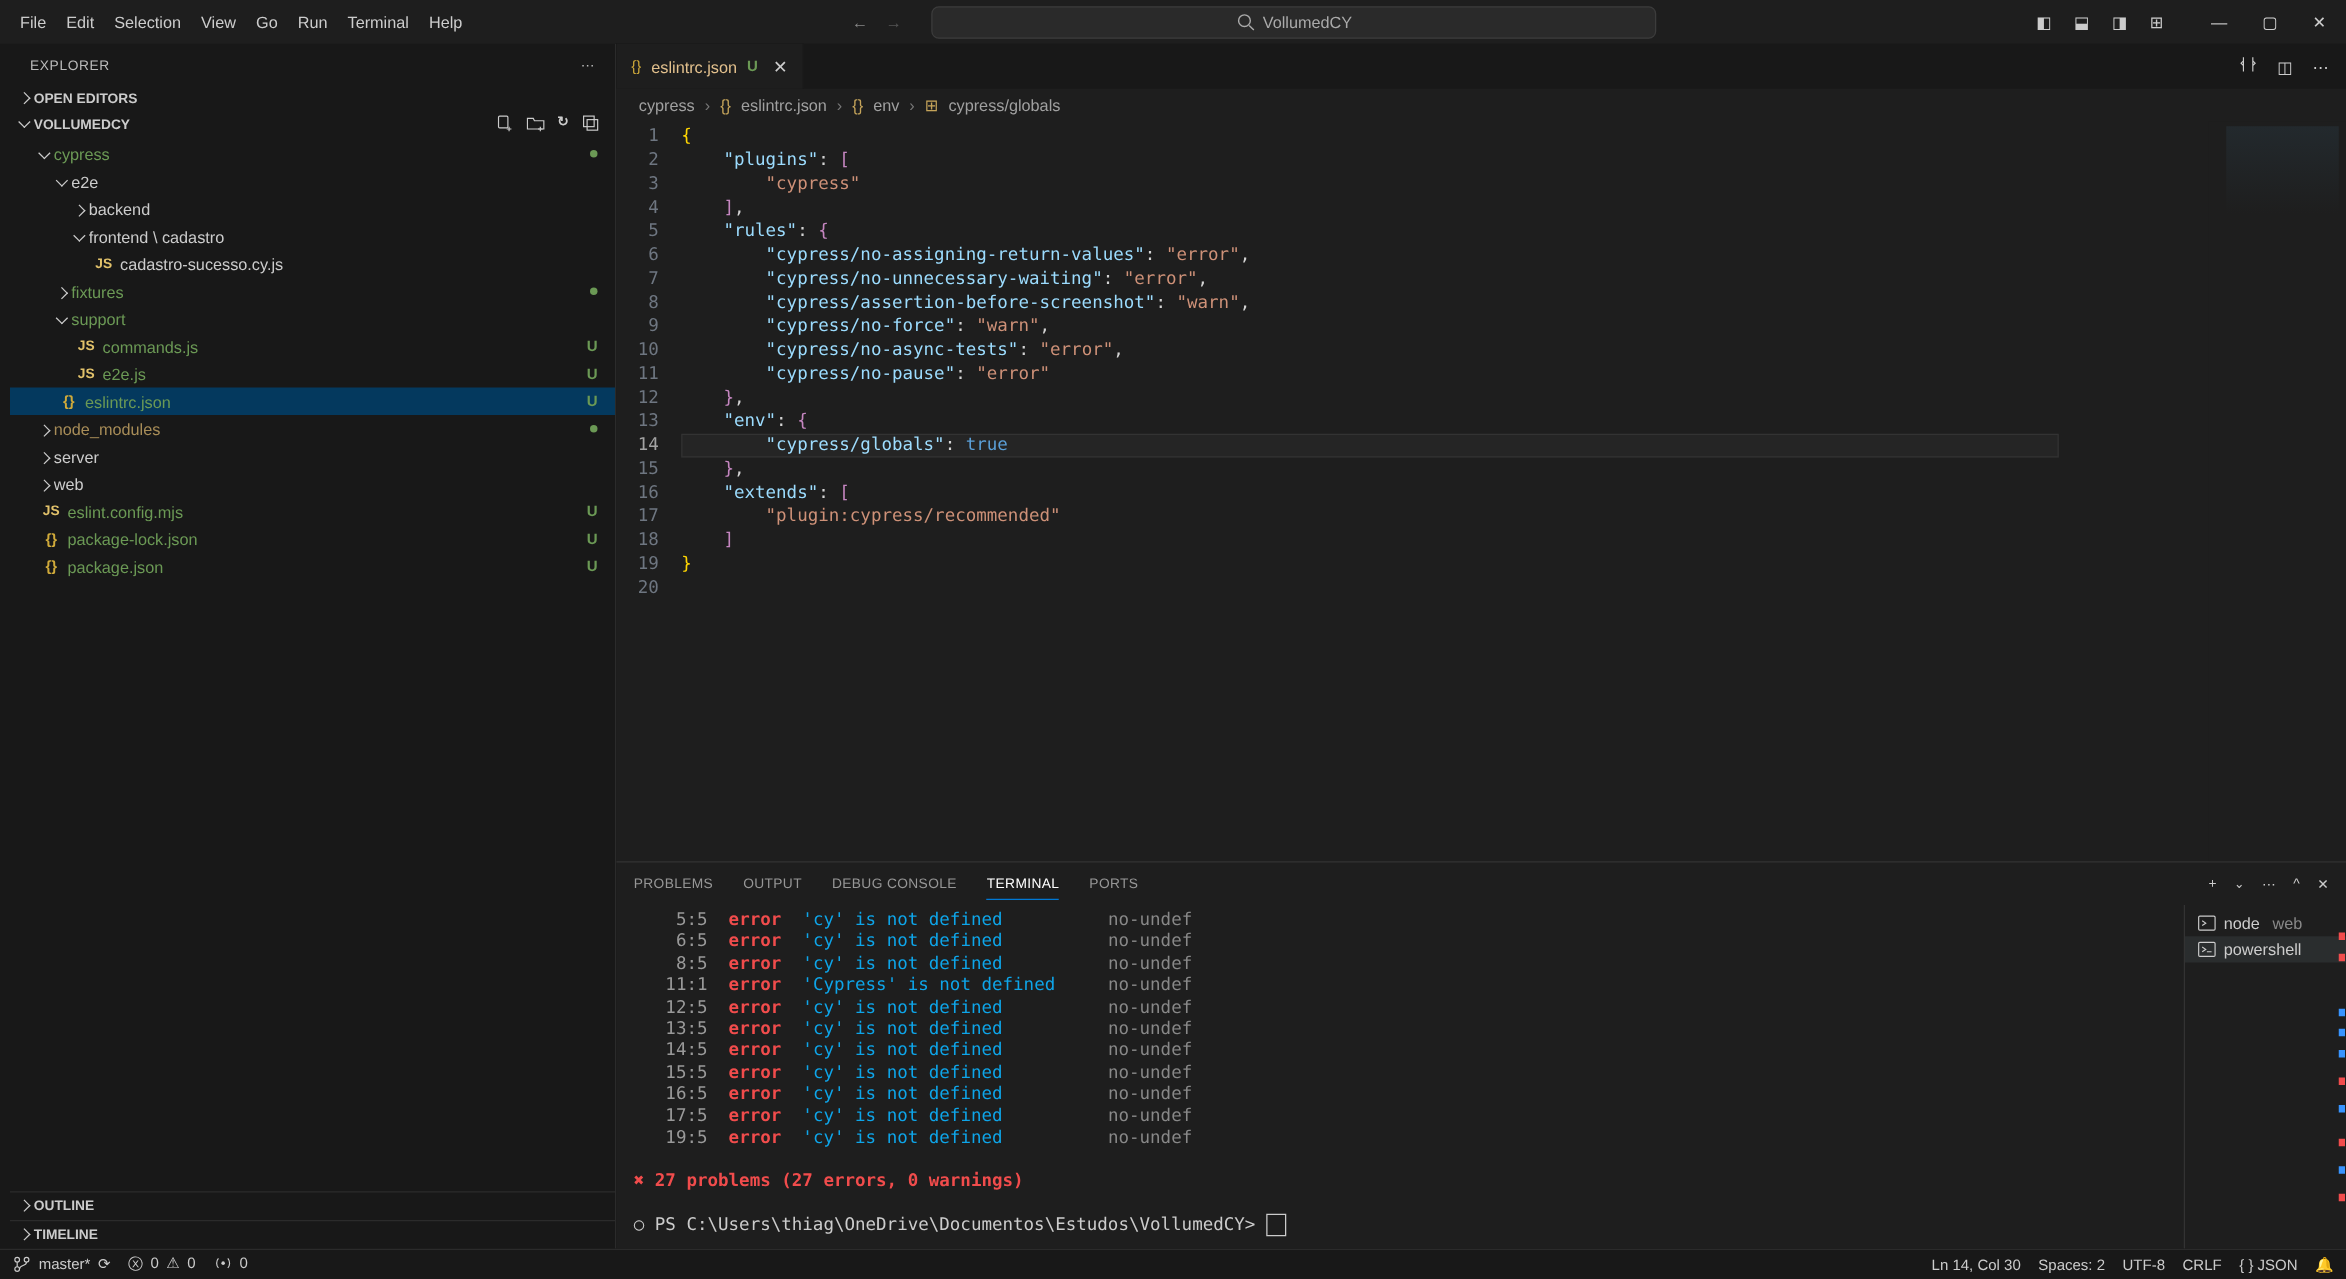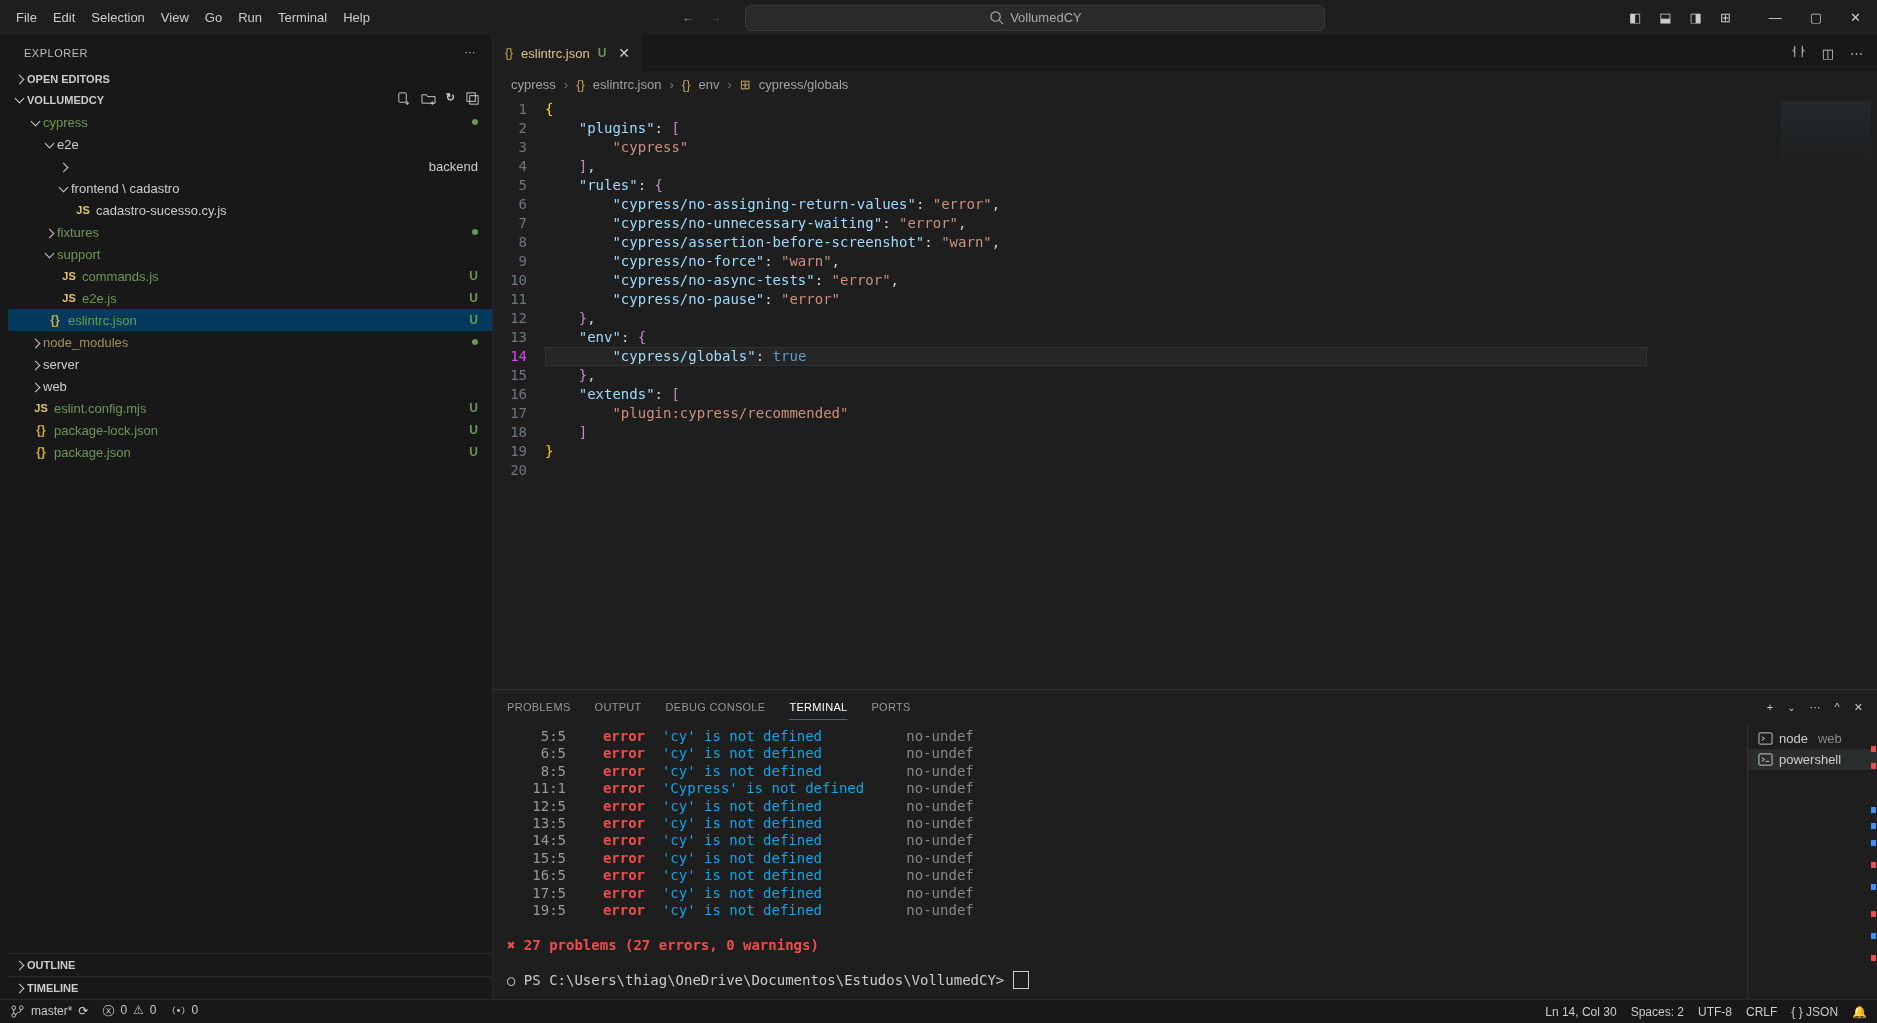--- a/index.html
+++ b/index.html
@@ -112,21 +112,21 @@
 .panel-tab { cursor: pointer; padding: 6px 0; letter-spacing: 0.3px; }
 .panel-tab.active { color: #ffffff; border-bottom: 1px solid #0078d4; }
 .panel-right { margin-left: auto; display: flex; gap: 14px; color: #ccc; align-items: center; }
 .panel-body { flex: 1; display: flex; overflow: hidden; }
 .terminal {
   flex: 1; font-family: Consolas, monospace; font-size: 14px;
   line-height: 17.4px; padding: 4px 14px; color: #cccccc;
   white-space: pre; overflow: hidden;
 }
 .t-pos { color: #999; }
-.t-err { color: #f14c4c; font-weight: 600; margin-left: 20px; }
+.t-err { color: #f14c4c; font-weight: 600; }
 .t-msg { color: #0ea5e9; }
 .t-rule { color: #888; }
 .t-sumx { color: #f14c4c; font-weight: 700; }
 .t-sum { color: #f14c4c; font-weight: 700; }
 .prompt-circle { color: #cccccc; }
 .panel-side { width: 130px; border-left: 1px solid #333; padding: 4px 0; font-size: 13px; }
 .term-item { display: flex; align-items: center; gap: 6px; padding: 3px 10px; cursor: pointer; }
 .term-item.active { background: #2a2d2e; }
 .term-marks { position: absolute; right: 0; top: 0; width: 10px; height: 100%; }
 .mark { position: absolute; right: 1px; width: 5px; height: 6px; }
@@ -217,21 +217,21 @@
     <div class="tree" id="tree">
         <div class="tree-row" style="padding-left: 24px;">
           <span class="chev down"></span>
           <span class="tree-label clr-green">cypress</span>
           <span class="git-dot"></span>
         </div>
         <div class="tree-row" style="padding-left: 38px;">
           <span class="chev down"></span>
           <span class="tree-label ">e2e</span>
         </div>
-        <div class="tree-row" style="padding-left: 52px; text-align: right;">
+        <div class="tree-row" style="padding-left: 52px;">
           <span class="chev "></span>
           <span class="tree-label ">backend</span>
         </div>
         <div class="tree-row" style="padding-left: 52px;">
           <span class="chev down"></span>
           <span class="tree-label ">frontend \ cadastro</span>
         </div>
         <div class="tree-row" style="padding-left: 66px;">
           <span class="file-icon ic-js">JS</span>
           <span class="tree-label ">cadastro-sucesso.cy.js</span>
@@ -339,21 +339,21 @@
           <div>4</div>
           <div>5</div>
           <div>6</div>
           <div>7</div>
           <div>8</div>
           <div>9</div>
           <div>10</div>
           <div>11</div>
           <div>12</div>
           <div>13</div>
-          <div style="color: #d946ef;">14</div>
+          <div style="color: #a3a3a3;">14</div>
           <div>15</div>
           <div>16</div>
           <div>17</div>
           <div>18</div>
           <div>19</div>
           <div>20</div>
         </div>
       <div class="code" id="code"><div><span class="tok-brace">{</span></div><div><span class="tok-punc">    </span><span class="tok-key">"plugins"</span><span class="tok-punc">: </span><span class="tok-brace2">[</span></div><div><span class="tok-punc">        </span><span class="tok-str">"cypress"</span></div><div><span class="tok-punc">    </span><span class="tok-brace2">]</span><span class="tok-punc">,</span></div><div><span class="tok-punc">    </span><span class="tok-key">"rules"</span><span class="tok-punc">: </span><span class="tok-brace2">{</span></div><div><span class="tok-punc">        </span><span class="tok-key">"cypress/no-assigning-return-values"</span><span class="tok-punc">: </span><span class="tok-str">"error"</span><span class="tok-punc">,</span></div><div><span class="tok-punc">        </span><span class="tok-key">"cypress/no-unnecessary-waiting"</span><span class="tok-punc">: </span><span class="tok-str">"error"</span><span class="tok-punc">,</span></div><div><span class="tok-punc">        </span><span class="tok-key">"cypress/assertion-before-screenshot"</span><span class="tok-punc">: </span><span class="tok-str">"warn"</span><span class="tok-punc">,</span></div><div><span class="tok-punc">        </span><span class="tok-key">"cypress/no-force"</span><span class="tok-punc">: </span><span class="tok-str">"warn"</span><span class="tok-punc">,</span></div><div><span class="tok-punc">        </span><span class="tok-key">"cypress/no-async-tests"</span><span class="tok-punc">: </span><span class="tok-str">"error"</span><span class="tok-punc">,</span></div><div><span class="tok-punc">        </span><span class="tok-key">"cypress/no-pause"</span><span class="tok-punc">: </span><span class="tok-str">"error"</span></div><div><span class="tok-punc">    </span><span class="tok-brace2">}</span><span class="tok-punc">,</span></div><div><span class="tok-punc">    </span><span class="tok-key">"env"</span><span class="tok-punc">: </span><span class="tok-brace2">{</span></div><div class="line-hl" style="top: 250px;"></div><div><span class="tok-punc">        </span><span class="tok-key">"cypress/globals"</span><span class="tok-punc">: </span><span class="tok-bool">true</span></div><div><span class="tok-punc">    </span><span class="tok-brace2">}</span><span class="tok-punc">,</span></div><div><span class="tok-punc">    </span><span class="tok-key">"extends"</span><span class="tok-punc">: </span><span class="tok-brace2">[</span></div><div><span class="tok-punc">        </span><span class="tok-str">"plugin:cypress/recommended"</span></div><div><span class="tok-punc">    </span><span class="tok-brace2">]</span></div><div><span class="tok-punc"></span></div><div><span class="tok-brace">}</span></div></div>
       <div class="minimap">
           <div class="minimap-shade"></div>

